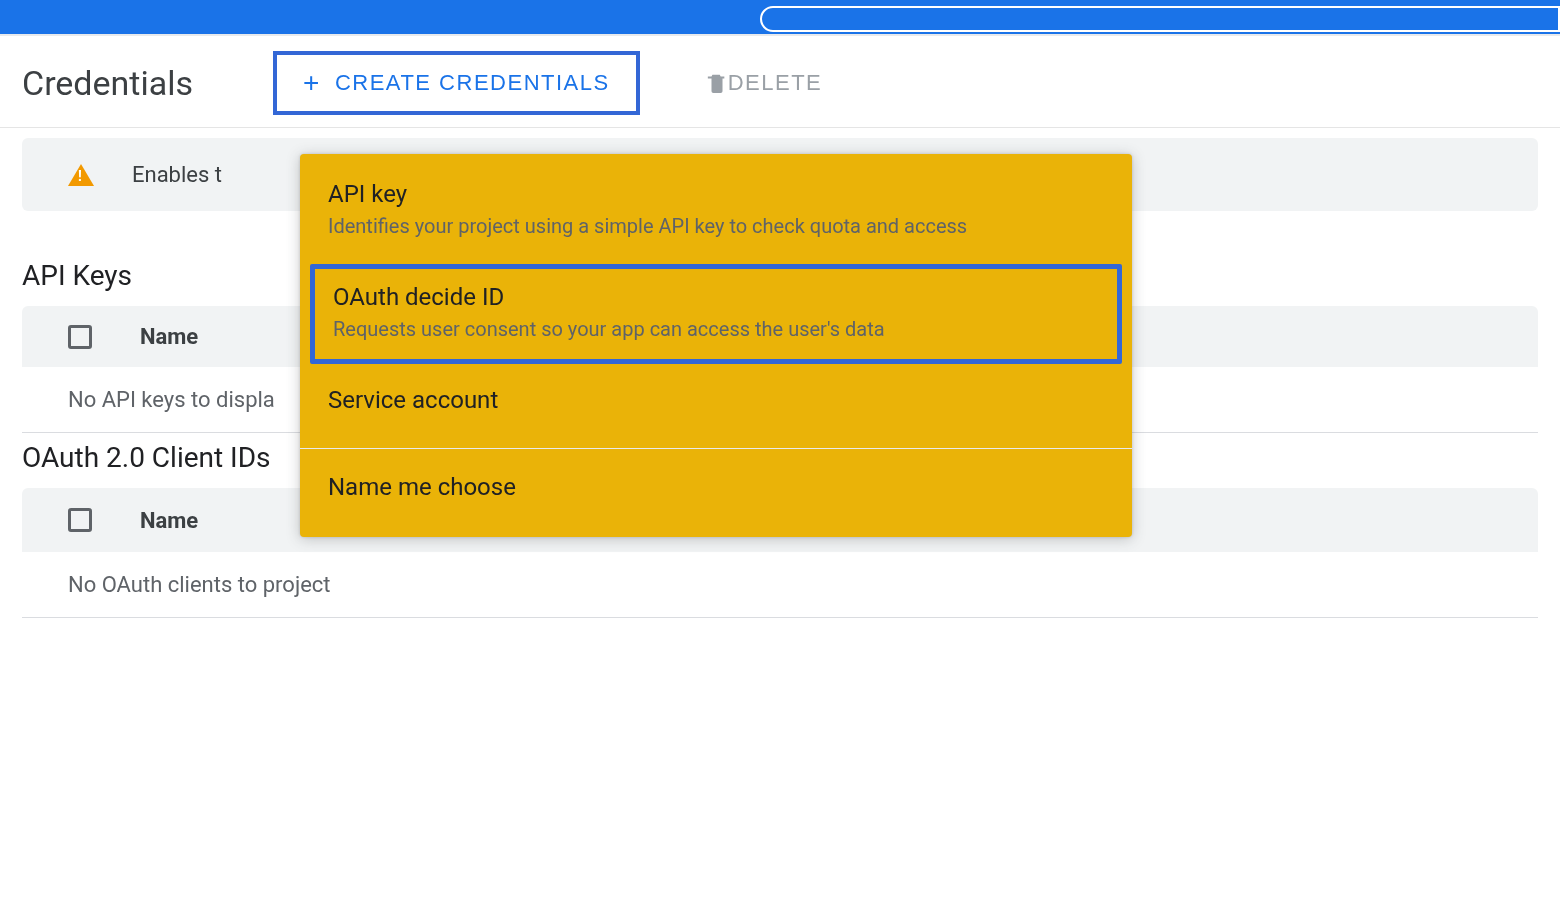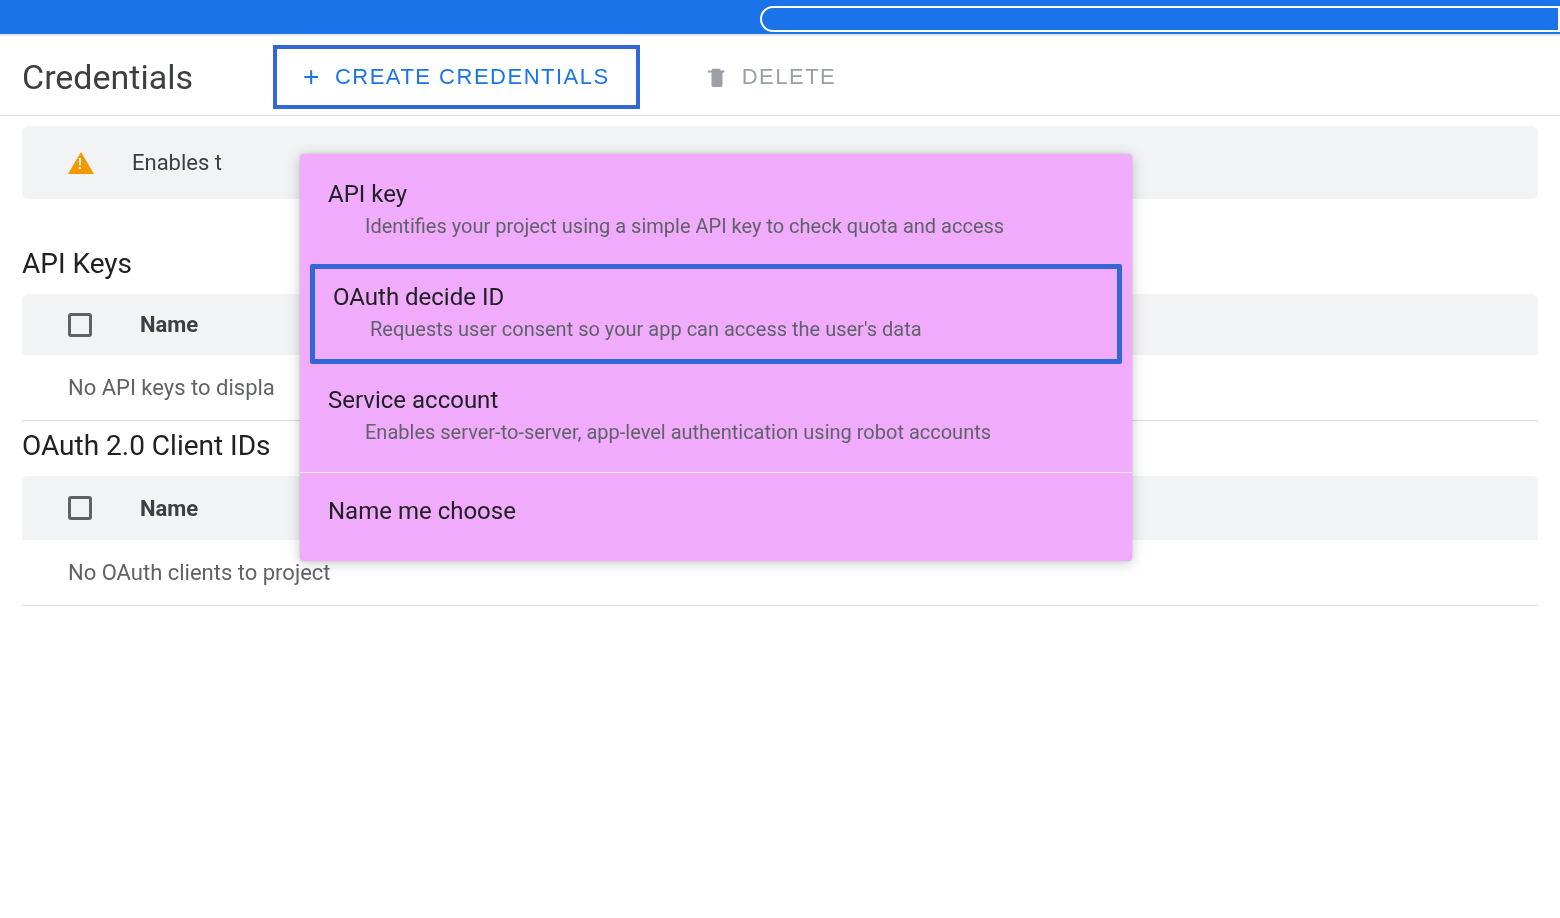--- a/index.html
+++ b/index.html
@@ -33,21 +33,21 @@
     position: relative;
     padding: 0;
   }
 
   
   .header-row {
     display: flex;
     align-items: center;
     padding: 22px 22px 20px 22px;
     border-bottom: 1px solid #e5e5e5;
-    height: 80px;
+    height: 92px;
     box-sizing: border-box;
   }
   .page-title {
     font-size: 34px;
     font-weight: 400;
     color: #3c4043;
     margin-right: 80px;
   }
   .create-btn {
     display: inline-flex;
@@ -64,21 +64,20 @@
     text-transform: uppercase;
   }
   .plus-icon {
     font-size: 28px;
     line-height: 1;
     font-weight: 500;
   }
   .delete-btn {
     display: inline-flex;
     align-items: center;
-    gap: 14px;
     color: #9aa0a6;
     font-size: 22px;
     font-weight: 500;
     letter-spacing: 1.5px;
     margin-left: 60px;
     background: none;
     border: none;
     cursor: pointer;
   }
   .trash-icon svg { display:block; }
@@ -163,39 +162,38 @@
     margin: 0 22px;
     border-bottom: 1px solid #dadce0;
   }
 
   
   .dropdown {
     position: absolute;
     top: 118px;
     left: 300px;
     width: 832px;
-    background: #f0abfc;
+    background: #eab308;
     box-shadow: 0 2px 14px rgba(60,64,67,.28), 0 0 3px rgba(60,64,67,.2);
     border-radius: 4px;
     z-index: 20;
     padding: 8px 0;
   }
   .dropdown .item {
     padding: 18px 28px 22px 28px;
     cursor: pointer;
   }
   .dropdown .item .title {
     font-size: 24px;
     color: #202124;
     margin-bottom: 6px;
   }
   .dropdown .item .desc {
     font-size: 20px;
     color: #5f6368;
-    margin-left: 37px;
   }
   .dropdown .divider {
     height: 1px;
     background: #e8eaed;
     margin: 6px 0;
   }
   .item-highlight {
     border: 5px solid #3367d6;
     margin: 4px 10px;
     padding: 14px 18px 18px 18px !important;
@@ -257,21 +255,20 @@
     <div class="item">
       <div class="title">API key</div>
       <div class="desc">Identifies your project using a simple API key to check quota and access</div>
     </div>
     <div class="item item-highlight">
       <div class="title">OAuth decide ID</div>
       <div class="desc">Requests user consent so your app can access the user's data</div>
     </div>
     <div class="item">
       <div class="title">Service account</div>
-      <div class="desc">Enables server-to-server, app-level authentication using robot accounts</div>
     </div>
     <div class="divider"></div>
     <div class="item">
       <div class="title">Name me choose</div>
     </div>
   </div>
 
 </div>
 
 </body></html>

